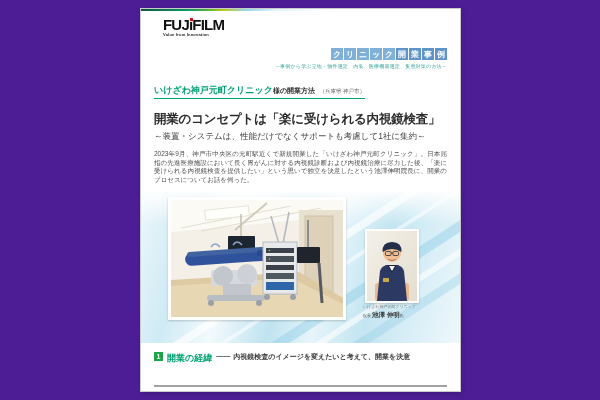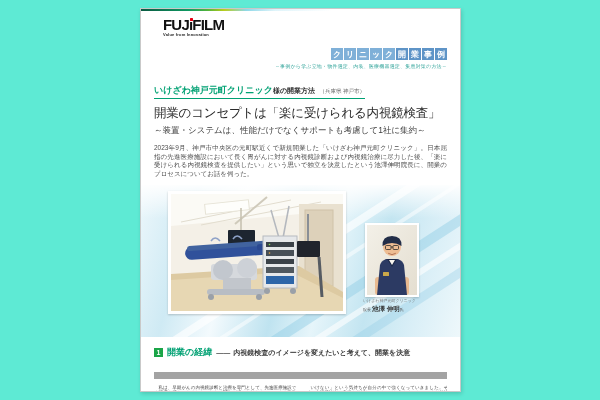--- a/index.html
+++ b/index.html
@@ -1,17 +1,17 @@
 <!DOCTYPE html>
 <html><head>
 <meta charset="utf-8">
 <style>
   html,body{margin:0;padding:0;}
   body{font-family:"Liberation Sans","DejaVu Sans",sans-serif;}
-  .stage{position:relative;width:600px;height:400px;background:#5eead4;overflow:hidden;}
+  .stage{position:relative;width:600px;height:400px;background:#4c1d95;overflow:hidden;}
   .page{position:absolute;left:140px;top:8px;width:321px;height:384px;background:#ffffff;
         border:1px solid #c9c9c9;box-shadow:1px 2px 4px rgba(0,0,0,.15);box-sizing:border-box;overflow:hidden;}
   .topbar{height:2px;width:100%;
         background:linear-gradient(to right,#0a5a42 0%,#0e9a62 15%,#55b43a 21%,#b9cc1c 26%,#8fd8e8 33%,#dff4fa 42%,#ffffff 60%);}
   .inner{padding:0 13px;}
   
   .logo{margin:6px 0 0 9px;line-height:1;}
   .logo-text{font-size:15px;font-weight:800;letter-spacing:-0.8px;color:#111;}
   .fuji-i{position:relative;display:inline-block;}
   .fuji-i .stem{font-weight:800;}
@@ -24,21 +24,21 @@
         color:#fff;font-size:8px;font-weight:700;}
   .badge-tile.light{background:#7fb0d8;}
   .badge-tile.dark{background:#5e94c7;}
   .series-tagline{text-align:right;font-size:5px;color:#2fa399;margin-top:3px;letter-spacing:0.2px;}
   
   .clinic-heading{display:inline-block;margin-top:10px;border-bottom:1px solid #00a173;
         padding-bottom:1px;white-space:nowrap;}
   .clinic-name{color:#00a173;font-weight:800;font-size:9px;}
   .clinic-suffix{color:#333;font-weight:700;font-size:7px;}
   .clinic-loc{color:#666;font-size:5.5px;}
-  .title{margin-top:6px;font-size:12.5px;font-weight:400;color:#2b2b2b;letter-spacing:-0.2px;}
+  .title{margin-top:12px;font-size:12.5px;font-weight:700;color:#2b2b2b;letter-spacing:-0.2px;}
   .subtitle{margin-top:3px;font-size:8.5px;font-weight:400;color:#3d3d3d;}
   .lead{margin-top:7px;font-size:6.5px;line-height:1.32;color:#4c4c4c;text-align:justify;}
   
   .photo-band{position:relative;margin:7px -13px 0 -13px;height:152px;overflow:hidden;
         background:linear-gradient(105deg,#ecf7fb 0%,#cfeaf4 16%,#f3fafd 30%,#bfe3f0 46%,#e6f5fa 58%,#c3e5f1 72%,#daeff7 86%,#eef8fb 100%);}
   .photo-band::before{content:"";position:absolute;inset:0;
         background:linear-gradient(to bottom,rgba(255,255,255,.95) 0,rgba(255,255,255,0) 22%);}
   .streak{position:absolute;width:260%;left:-60%;transform:rotate(-33deg);pointer-events:none;}
   .s1{top:28px;height:8px;background:rgba(255,255,255,.65);}
   .s2{top:58px;height:4px;background:rgba(255,255,255,.5);}
@@ -50,22 +50,22 @@
   .doctor-photo{position:absolute;left:224px;top:38px;width:50px;height:70px;background:#fff;
         border:2px solid #fff;box-shadow:0 1px 2px rgba(0,0,0,.2);}
   .doctor-caption{position:absolute;left:222px;top:113px;width:120px;transform:scale(0.5);
         transform-origin:left top;line-height:1.25;}
   .cap-clinic{font-size:8px;color:#777;}
   .cap-name-line{color:#333;}
   .cap-title{font-size:8px;color:#555;margin-right:2px;}
   .cap-name{font-size:13px;font-weight:700;color:#333;}
   .cap-hon{font-size:8px;color:#555;}
   
-  .section-head{display:flex;align-items:center;margin-top:9px;border-bottom:7px solid #a3a3a3;
-        padding-bottom:13px;}
+  .section-head{display:flex;align-items:flex-start;margin-top:9px;border-bottom:2px solid #a3a3a3;
+        padding-bottom:20px;}
   .sec-num{width:9px;height:9px;background:#1ba548;color:#fff;font-size:7px;font-weight:700;
         display:flex;align-items:center;justify-content:center;margin-right:4px;flex:none;}
   .sec-title{color:#00a173;font-size:9px;font-weight:800;margin-right:4px;white-space:nowrap;}
   .sec-dash{color:#444;font-size:7px;font-weight:700;margin-right:3px;}
   .sec-sub{color:#3a3a3a;font-size:7px;font-weight:700;white-space:nowrap;}
   
   .columns{display:flex;gap:10px;margin-top:6px;height:52px;overflow:hidden;}
   .col{width:147px;overflow:hidden;}
   .col-inner{width:294px;transform:scale(0.5);transform-origin:left top;
         font-size:9px;line-height:1.08;color:#444;text-align:justify;}

